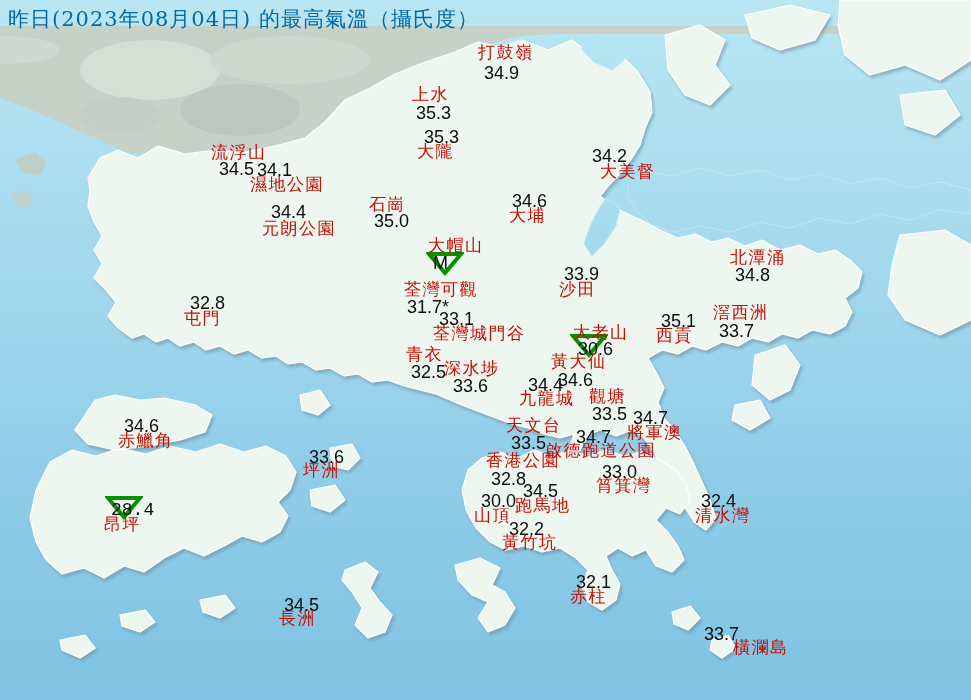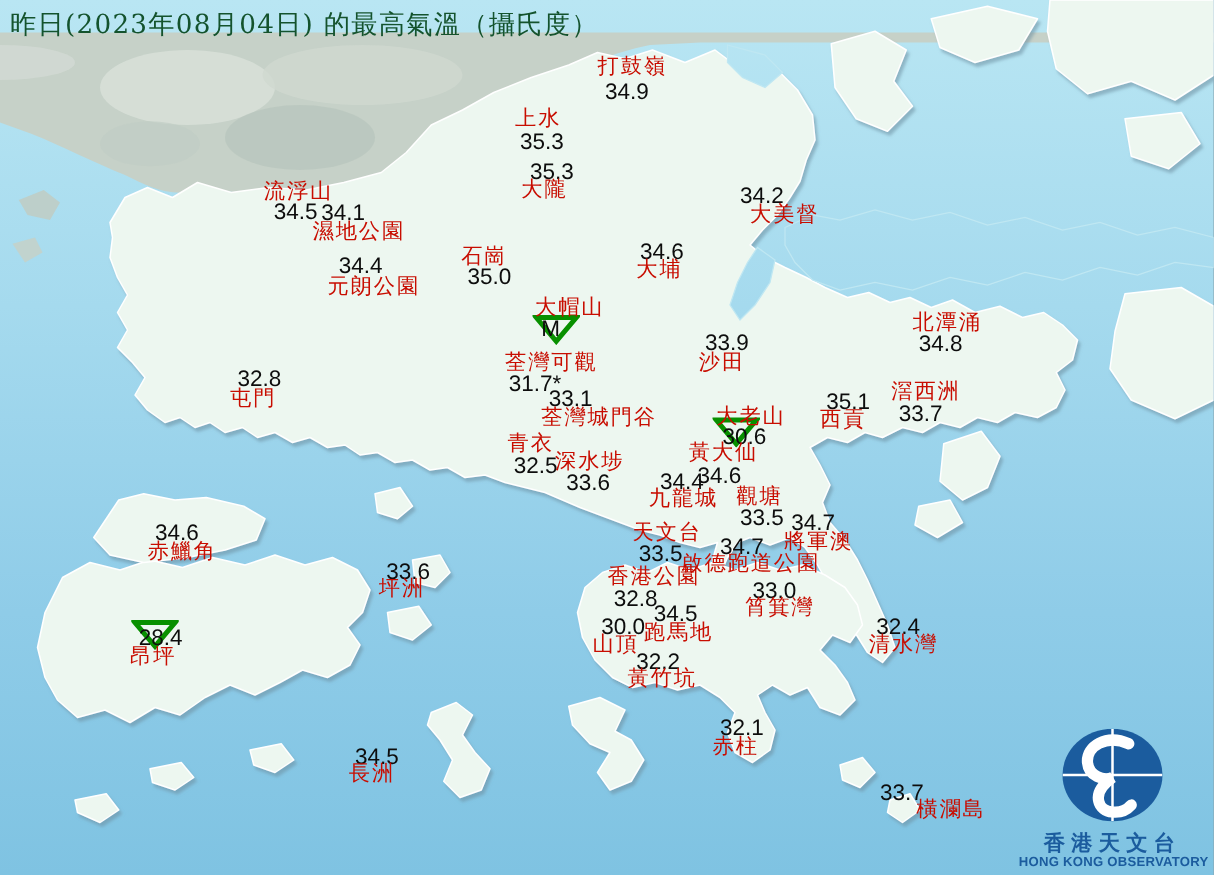--- a/index.html
+++ b/index.html
@@ -4,21 +4,21 @@
 <style>
   html,body{margin:0;padding:0;background:#666;}
   .stage{
     position:relative;width:971px;height:700px;overflow:hidden;
     font-family:"Liberation Sans",sans-serif;background:#9fd4ea;
   }
   .map-svg{position:absolute;left:0;top:0;}
   .page-title{
     position:absolute;left:8px;top:5px;
     font-family:"DejaVu Serif","Liberation Serif",serif;
-    font-size:21px;color:#14532d;letter-spacing:1px;white-space:nowrap;
+    font-size:21px;color:#0369a1;letter-spacing:1px;white-space:nowrap;
   }
   .stations-layer{position:absolute;left:0;top:0;width:100%;height:100%;}
   .st-name{
     position:absolute;color:var(--station-name,#c80d00);
     font-size:17px;letter-spacing:1.5px;line-height:1;white-space:nowrap;
   }
   .st-val{
     position:absolute;color:#0d0d0d;font-size:18px;line-height:1;white-space:nowrap;
     font-family:"Liberation Sans",sans-serif;
   }
@@ -184,41 +184,24 @@
       <div class="st-name" style="left: 502px; top: 534px;">黃竹坑</div>
       <div class="st-val" style="left: 701px; top: 492px;">32.4</div>
       <div class="st-name" style="left: 695px; top: 507px;">清水灣</div>
       <div class="st-val" style="left: 124px; top: 417px;">34.6</div>
       <div class="st-name" style="left: 118px; top: 432px;">赤鱲角</div>
       <div class="st-val" style="left: 309px; top: 448px;">33.6</div>
       <div class="st-name" style="left: 303px; top: 462px;">坪洲</div>
       <div class="marker" style="left: 105px; top: 494px;"><svg width="38" height="26" viewBox="0 0 38 26">
           <polygon points="3,4 35,4 19,23" fill="none" stroke="var(--marker-green,#089000)" stroke-width="4"></polygon>
         </svg></div>
-      <div class="st-val" style="left: 111px; top: 501px;">28.4</div>
+      <div class="st-val" style="left: 111px; top: 501px; font-family: Liberation Mono, monospace;">28.4</div>
       <div class="st-name" style="left: 104px; top: 516px;">昂坪</div>
       <div class="st-val" style="left: 284px; top: 596px;">34.5</div>
       <div class="st-name" style="left: 279px; top: 610px;">長洲</div>
       <div class="st-val" style="left: 576px; top: 573px;">32.1</div>
       <div class="st-name" style="left: 570px; top: 588px;">赤柱</div>
       <div class="st-val" style="left: 704px; top: 625px;">33.7</div>
       <div class="st-name" style="left: 696px; top: 639px; margin-left: 37px;">橫瀾島</div>
     </div>
 
-  <div class="logo">
-    <svg width="86" height="78" viewBox="0 0 86 78">
-      <defs>
-        <clipPath id="logoClip">
-            <ellipse cx="43" cy="37" rx="40" ry="37"></ellipse>
-          </clipPath>
-      </defs>
-      <ellipse cx="43" cy="37" rx="40" ry="37" fill="#1b5c9e"></ellipse>
-      <g clip-path="url(#logoClip)">
-        <line x1="43" y1="0" x2="43" y2="74" stroke="#ffffff" stroke-width="2"></line>
-        <line x1="3" y1="37" x2="83" y2="37" stroke="#ffffff" stroke-width="2"></line>
-        <path d="M56,12 C38,4 22,14 23,27 C24,38 36,42 43,39 C36,44 30,50 32,58 C34,68 50,70 58,61" fill="none" stroke="#ffffff" stroke-width="9" stroke-linecap="round"></path>
-      </g>
-    </svg>
-    <div class="logo-zh">香港天文台</div>
-    <div class="logo-en">HONG KONG OBSERVATORY</div>
-  </div>
 
 </div>
 
 </body></html>

